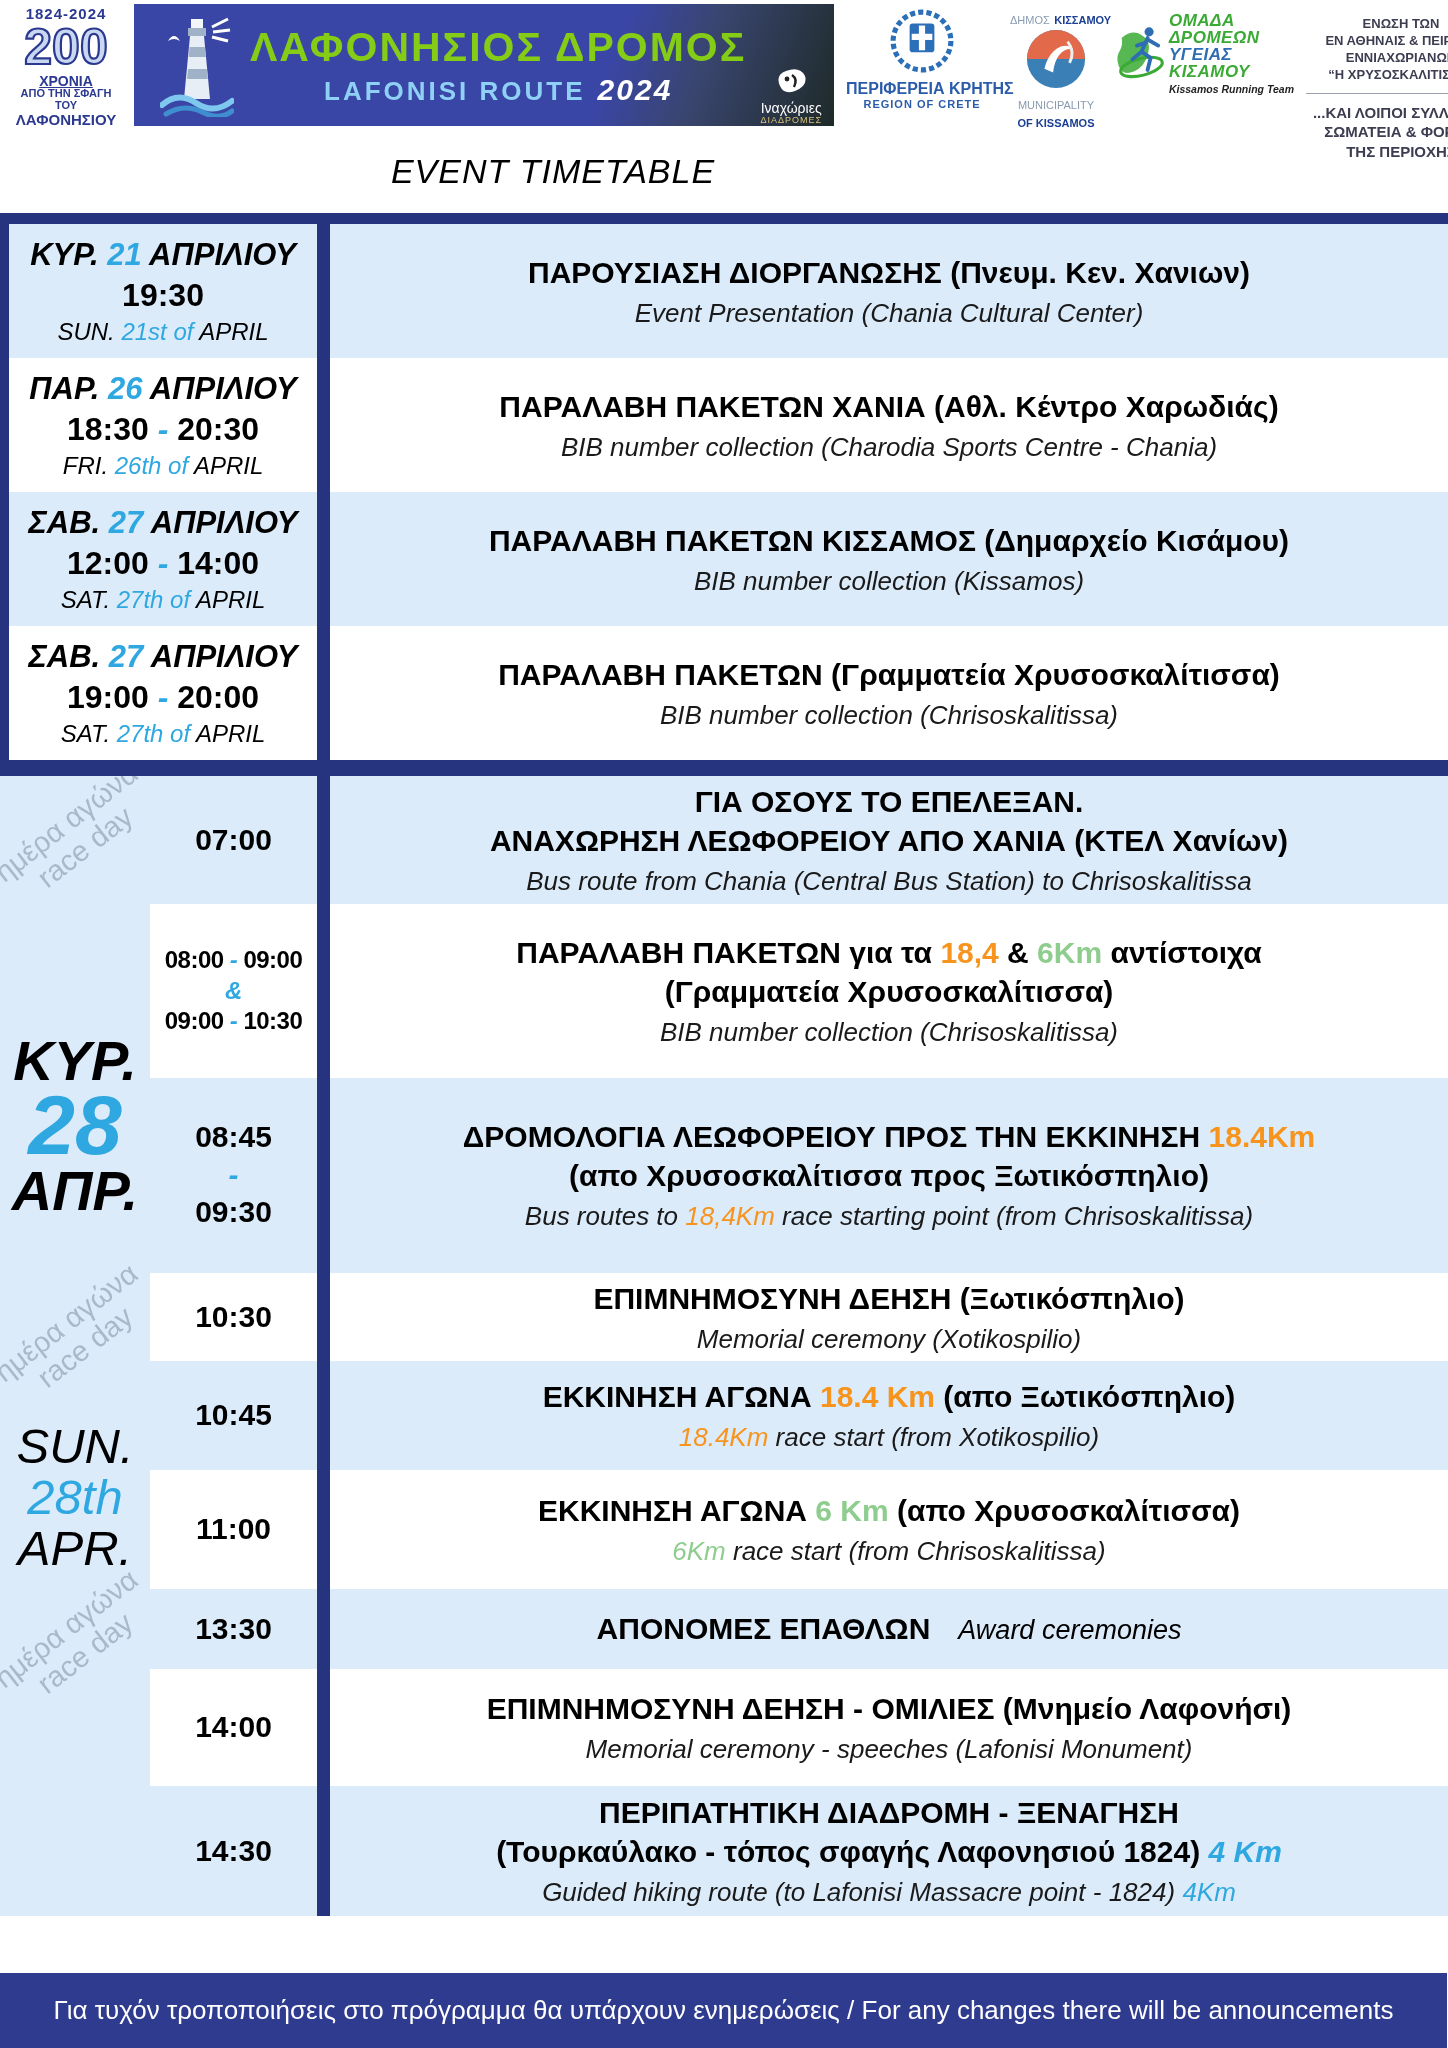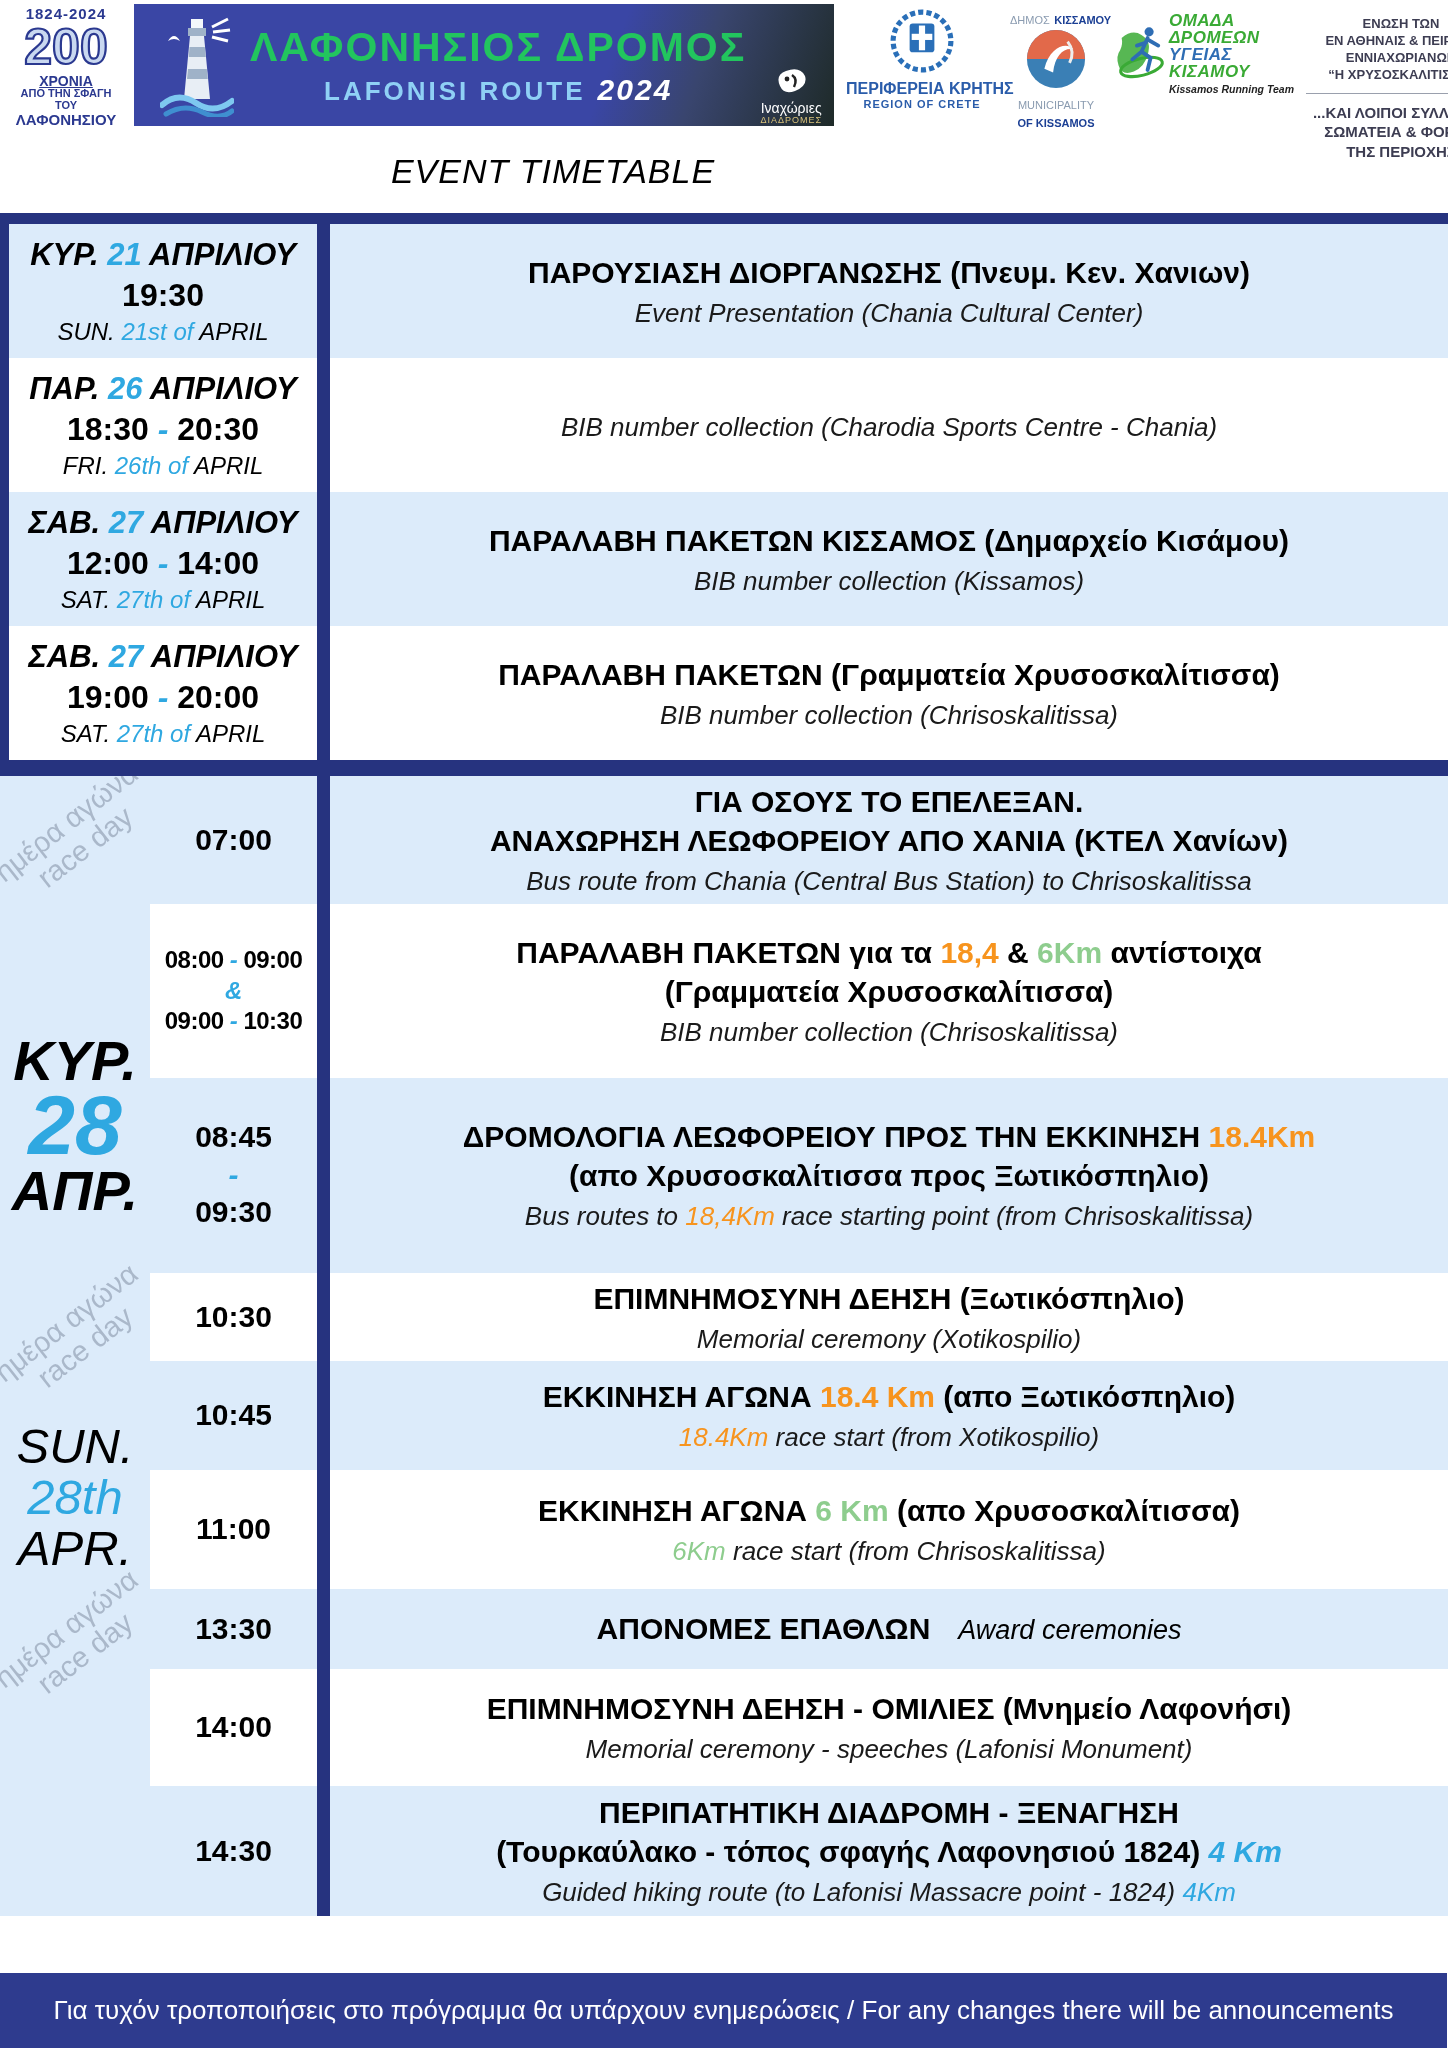--- a/index.html
+++ b/index.html
@@ -15,21 +15,21 @@
 .anniv .years{font-size:15px;font-weight:bold;letter-spacing:1px;}
 .anniv .num{font-size:50px;font-weight:bold;line-height:1;color:#c9d8f0;-webkit-text-stroke:2.2px #2b3990;}
 .anniv .cap1{font-size:14px;font-weight:bold;margin-top:2px;text-decoration:underline;}
 .anniv .cap2{font-size:11px;font-weight:bold;}
 .anniv .cap3{font-size:15px;font-weight:bold;}
 .banner{position:relative;width:700px;height:122px;background:var(--banner);display:flex;align-items:center;overflow:hidden;flex-shrink:0;}
 .banner-photo{position:absolute;top:0;right:0;width:48%;height:100%;
   background:linear-gradient(110deg,rgba(58,70,165,0) 0%,rgba(58,70,165,0) 35%,#39456e 60%,#1e2a28 100%);}
 .lighthouse{margin-left:26px;z-index:1;flex-shrink:0;}
 .banner-titles{z-index:1;margin-left:16px;text-align:center;}
-.banner-gr{color:#22c55e;font-size:41px;font-weight:bold;letter-spacing:2px;white-space:nowrap;}
+.banner-gr{color:#84cc16;font-size:41px;font-weight:bold;letter-spacing:2px;white-space:nowrap;}
 .banner-en{margin-top:2px;font-size:26px;font-weight:bold;color:#8fd0f5;letter-spacing:3px;white-space:nowrap;}
 .banner-en .year{color:#fff;font-size:30px;font-style:italic;margin-left:12px;letter-spacing:2px;}
 .badge{position:absolute;right:12px;bottom:0;z-index:2;text-align:center;color:#fff;line-height:1.1;}
 .badge .b1{font-size:14px;}
 .badge .b2{font-size:9px;color:#d9c27a;letter-spacing:1px;}
 .crete{width:152px;text-align:center;color:#2a5caa;padding-top:4px;flex-shrink:0;}
 .crete .l1{font-size:16px;font-weight:bold;margin-top:2px;white-space:nowrap;}
 .crete .l2{font-size:11px;font-weight:bold;letter-spacing:1px;}
 .kiss{width:92px;text-align:center;padding-top:6px;flex-shrink:0;line-height:1.15;}
 .kiss .lt{font-size:11px;color:#8a9bb0;}
@@ -208,20 +208,23 @@
   </div>
 
   <div class="row bg-white">
     <div class="date-cell">
       <div class="gr-date"><span>ΠΑΡ. </span><span class="c-accent">26</span><span> ΑΠΡΙΛΙΟΥ</span></div>
       <div class="time-line"><span>18:30 </span><span class="c-accent">-</span><span> 20:30</span></div>
       <div class="en-date"><span>FRI. </span><span class="c-accent">26th of</span><span> APRIL</span></div>
     </div>
     <div class="vdiv"></div>
     <div class="content-cell">
+      <div class="gr-title">
+            <div><span>ΠΑΡΑΛΑΒΗ ΠΑΚΕΤΩΝ ΧΑΝΙΑ (Αθλ. Κέντρο Χαρωδιάς)</span></div>
+          </div>
       <div class="en-sub">
             <div><span>BIB number collection (Charodia Sports Centre - Chania)</span></div>
           </div>
     </div>
   </div>
 
   <div class="row bg-blue">
     <div class="date-cell">
       <div class="gr-date"><span>ΣΑΒ. </span><span class="c-accent">27</span><span> ΑΠΡΙΛΙΟΥ</span></div>
       <div class="time-line"><span>12:00 </span><span class="c-accent">-</span><span> 14:00</span></div>

